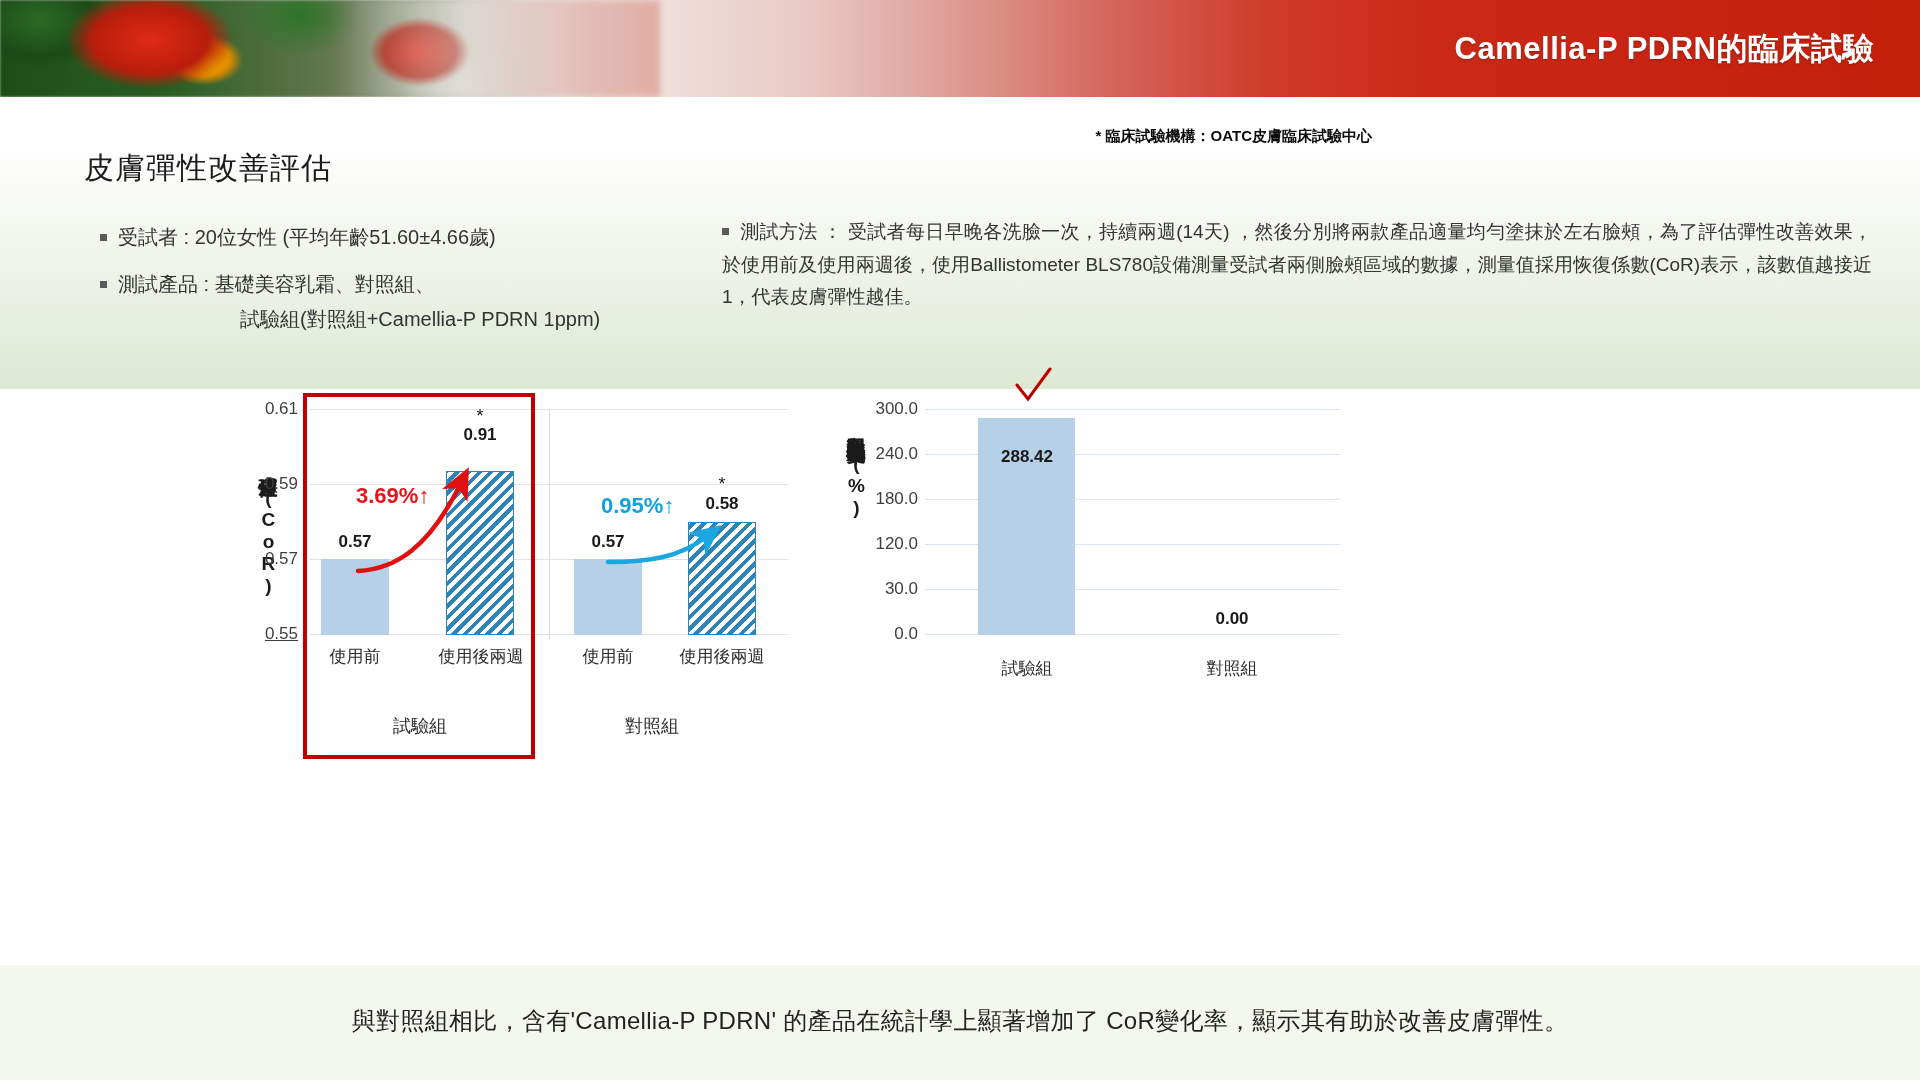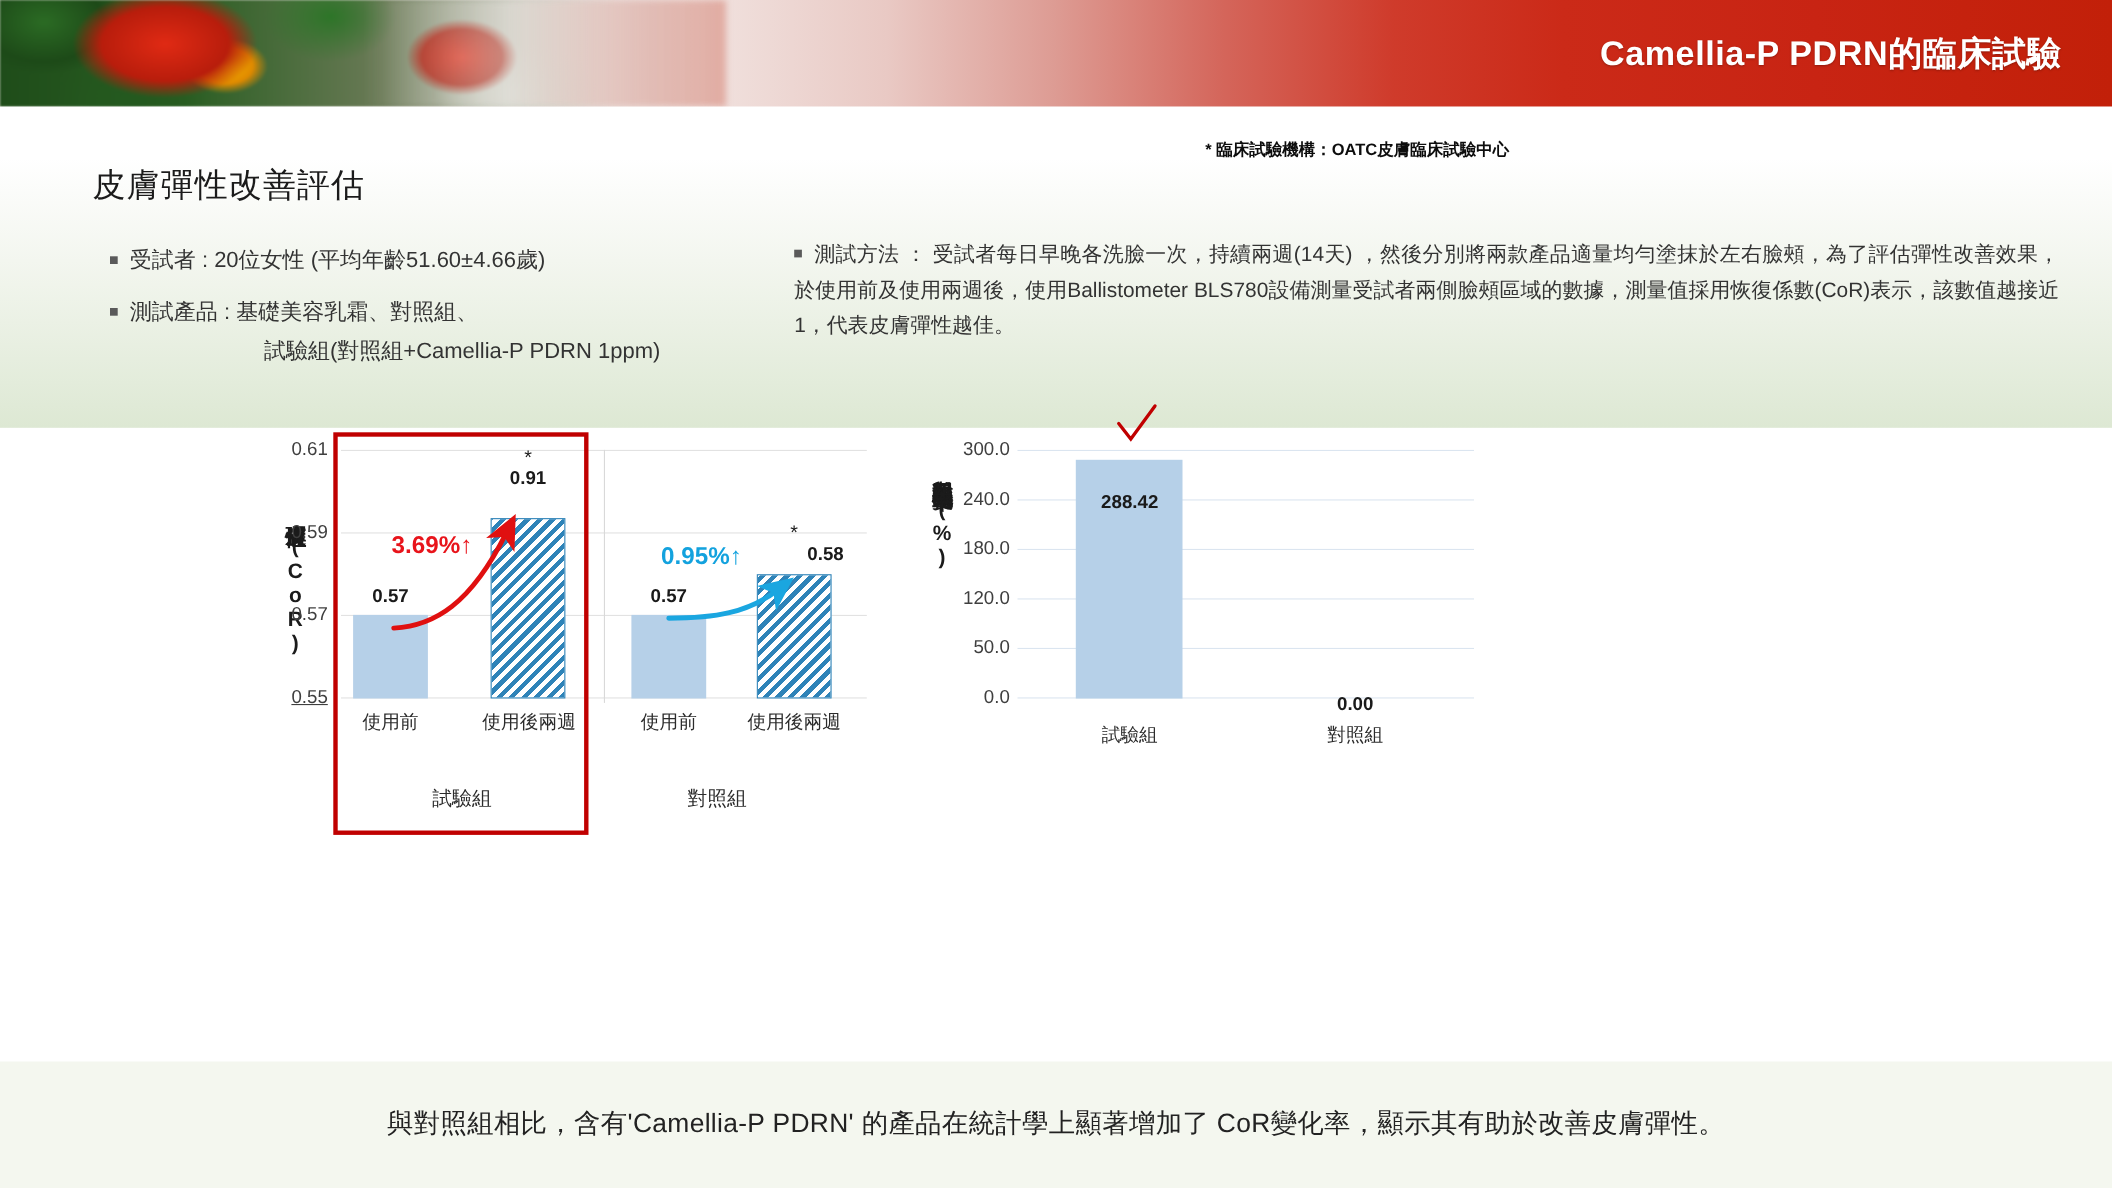--- a/index.html
+++ b/index.html
@@ -160,21 +160,21 @@
             <path d="M0,0 L7,3.2 L0,6.4 L1.8,3.2 Z" fill="#e01010"></path>
           </marker>
         </defs>
         <path d="M58,142 C95,140 128,120 160,56" stroke="#e01010" stroke-width="4.5" fill="none" stroke-linecap="round" marker-end="url(#arrRed)"></path>
       </svg>
 
       <div class="bar solid" style="left:574px;top:170px;width:68px;height:76px;"></div>
       <div class="bar hatch" style="left:688px;top:133px;width:68px;height:113px;"></div>
 
       <div class="vallab" style="left:563px;top:143px;width:90px;">0.57</div>
-      <div class="vallab" style="left:677px;top:105px;width:90px;text-align:right;">0.58</div>
+      <div class="vallab" style="left:677px;top:105px;width:90px;">0.58</div>
       <div class="star" style="left:677px;top:85px;width:90px;">*</div>
 
       <div class="pct blue" style="left:601px;top:104px;">0.95%↑</div>
 
       <svg style="position:absolute;left:560px;top:110px;width:220px;height:110px;overflow:visible;">
         <defs>
           <marker id="arrBlue" markerWidth="7" markerHeight="7" refX="2.6" refY="3.2" orient="auto">
             <path d="M0,0 L7,3.2 L0,6.4 L1.8,3.2 Z" fill="#1aa6e0"></path>
           </marker>
         </defs>
@@ -200,27 +200,27 @@
       <div class="gridline blue" style="left:925px;top:65px;width:415px;"></div>
       <div class="gridline blue" style="left:925px;top:110px;width:415px;"></div>
       <div class="gridline blue" style="left:925px;top:155px;width:415px;"></div>
       <div class="gridline blue" style="left:925px;top:200px;width:415px;"></div>
       <div class="gridline blue" style="left:925px;top:245px;width:415px;"></div>
 
       <div class="ytick" style="left:872px;top:10px;width:46px;">300.0</div>
       <div class="ytick" style="left:872px;top:55px;width:46px;">240.0</div>
       <div class="ytick" style="left:872px;top:100px;width:46px;">180.0</div>
       <div class="ytick" style="left:872px;top:145px;width:46px;">120.0</div>
-      <div class="ytick" style="left:872px;top:190px;width:46px;">50.0</div>
+      <div class="ytick" style="left:872px;top:190px;width:46px;">30.0</div>
       <div class="ytick" style="left:872px;top:235px;width:46px;">0.0</div>
 
       <div class="bar solid" style="left:978px;top:29px;width:97px;height:217px;"></div>
 
       <div class="vallab" style="left:975px;top:10px;width:104px;margin-top:48px;">288.42</div>
-      <div class="vallab" style="left:1180px;top:241px;width:104px;">0.00</div>
+      <div class="vallab" style="left:1180px;top:220px;width:104px;">0.00</div>
 
       <svg style="position:absolute;left:1012px;top:-22px;width:44px;height:42px;">
         <path d="M5,18 L16,32 L38,2" stroke="#c00000" stroke-width="3" fill="none" stroke-linecap="round"></path>
       </svg>
 
       <div class="xlab" style="left:970px;top:268px;width:114px;">試驗組</div>
       <div class="xlab" style="left:1175px;top:268px;width:114px;">對照組</div>
     </div>
 
   </div>

